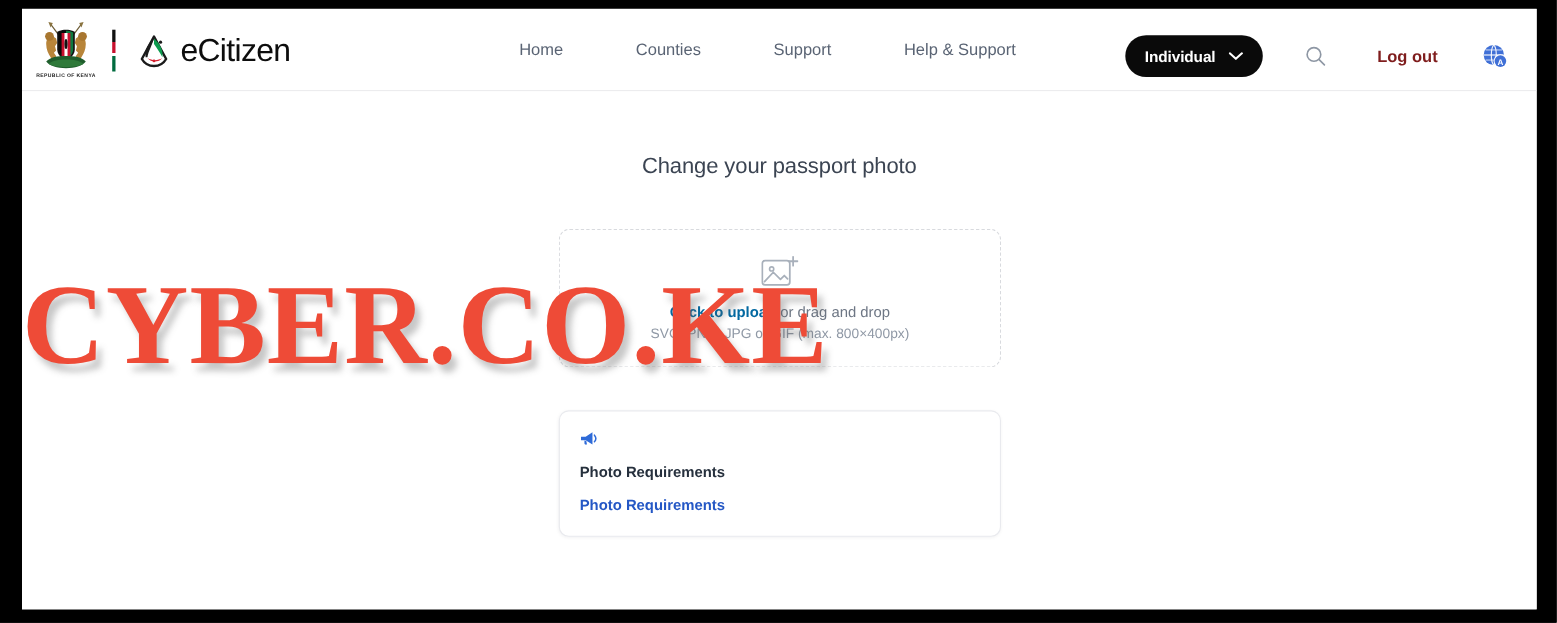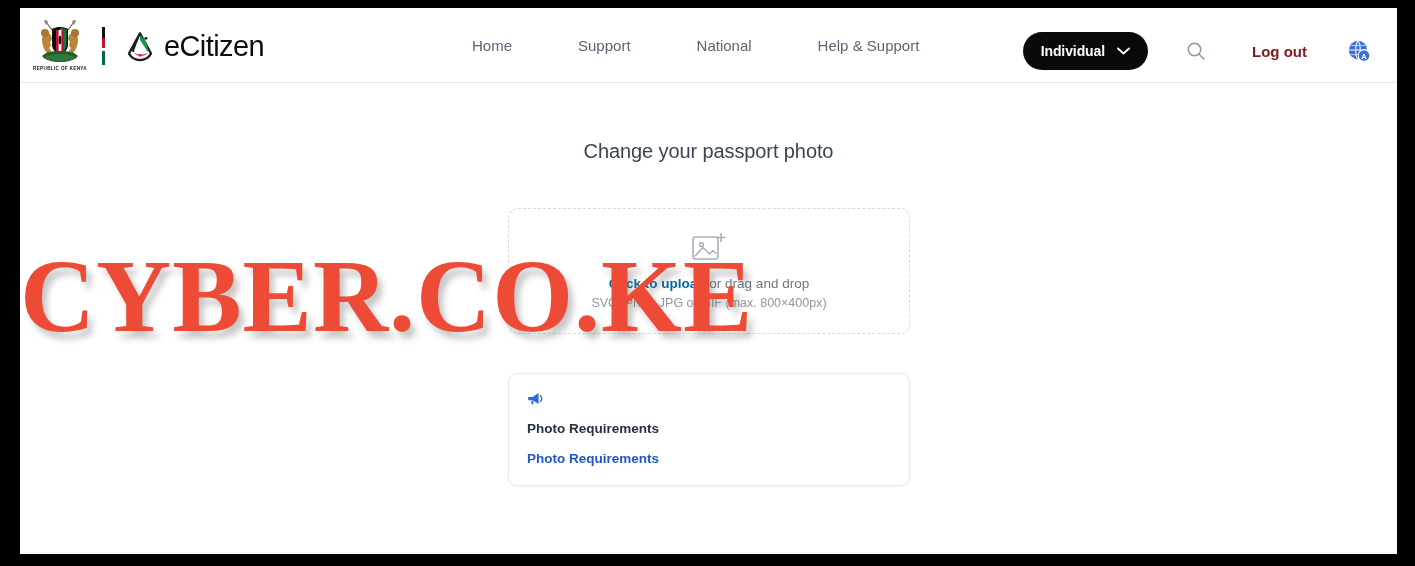--- a/index.html
+++ b/index.html
@@ -259,22 +259,22 @@
           <path d="M13 28 C18 31 24 31 29 28 C25 33 17 33 13 28 Z" fill="#d5202f"></path>
           <path d="M11 27 C10 20 13 13 20 7 C17 16 14 21 13 27 Z" fill="#1b1b1b"></path>
           <circle cx="27" cy="11" r="1.7" fill="#1b1b1b"></circle>
           <circle cx="20" cy="31" r="1.5" fill="#d5202f"></circle>
         </svg>
         <div class="logo-word">eCitizen</div>
       </div>
 
       <nav class="nav">
         <a href="#">Home</a>
+        <a href="#">Counties</a>
         <a href="#">Support</a>
-        <a href="#">National</a>
         <a href="#">Help &amp; Support</a>
       </nav>
 
       <div class="header-right">
         <button class="pill">
           <span>Individual</span>
           <svg class="chev" width="13" height="8" viewBox="0 0 13 8" aria-hidden="true">
             <path d="M1 1.5 L6.5 6.5 L12 1.5" fill="none" stroke="#ffffff" stroke-width="1.9" stroke-linecap="round" stroke-linejoin="round"></path>
           </svg>
         </button>

